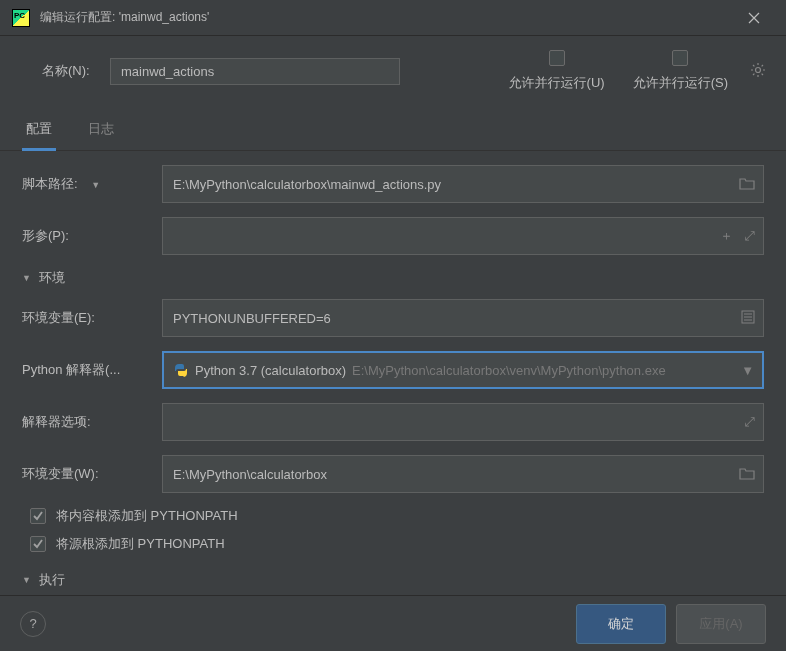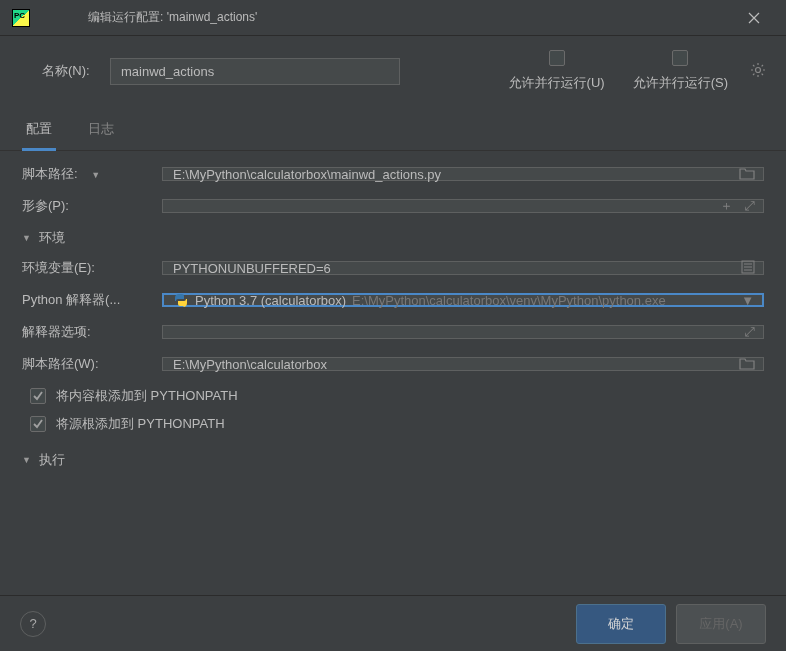--- a/index.html
+++ b/index.html
@@ -11,21 +11,20 @@
   font-family: "Microsoft YaHei", "Segoe UI", sans-serif;
   font-size: 13px;
   overflow: hidden;
 }
 .titlebar {
   height: 36px;
   display: flex;
   align-items: center;
   padding: 0 12px;
   border-bottom: 1px solid #2b2b2b;
-  gap: 48px;
 }
 .app-icon {
   width: 18px; height: 18px;
   background: linear-gradient(135deg, #21d789 0%, #21d789 50%, #fcf84a 50%, #fcf84a 100%);
   border: 1px solid #000;
   margin-right: 10px;
   position: relative;
 }
 .app-icon::after {
   content: "PC";
@@ -115,21 +114,21 @@
   margin-left: 10px;
   font-size: 9px;
   color: #999;
 }
 .form-input {
   flex: 1;
   background: #45494a;
   border: 1px solid #5e6060;
   color: #bbbbbb;
   padding: 6px 10px;
-  height: 14px;
+  height: 38px;
   display: flex;
   align-items: center;
   position: relative;
 }
 .form-input.highlighted {
   border: 2px solid #4a88c7;
   padding: 5px 9px;
 }
 .input-icon-right {
   position: absolute;
@@ -297,21 +296,21 @@
 
   <div class="form-row">
     <div class="form-label"><span>解释器选项:</span></div>
     <div class="form-input">
       <span></span>
       <span class="input-icon-right">⤢</span>
     </div>
   </div>
 
   <div class="form-row">
-    <div class="form-label"><span>脚本路径(W):</span></div>
+    <div class="form-label"><span>环境变量(W):</span></div>
     <div class="form-input">
       <span>E:\MyPython\calculatorbox</span>
       <span class="input-icon-right">
         <svg width="16" height="14" viewBox="0 0 16 14">
             <path d="M1 3h5l1 2h8v8H1z" fill="none" stroke="#808080" stroke-width="1.2"></path>
           </svg>
       </span>
     </div>
   </div>
 

